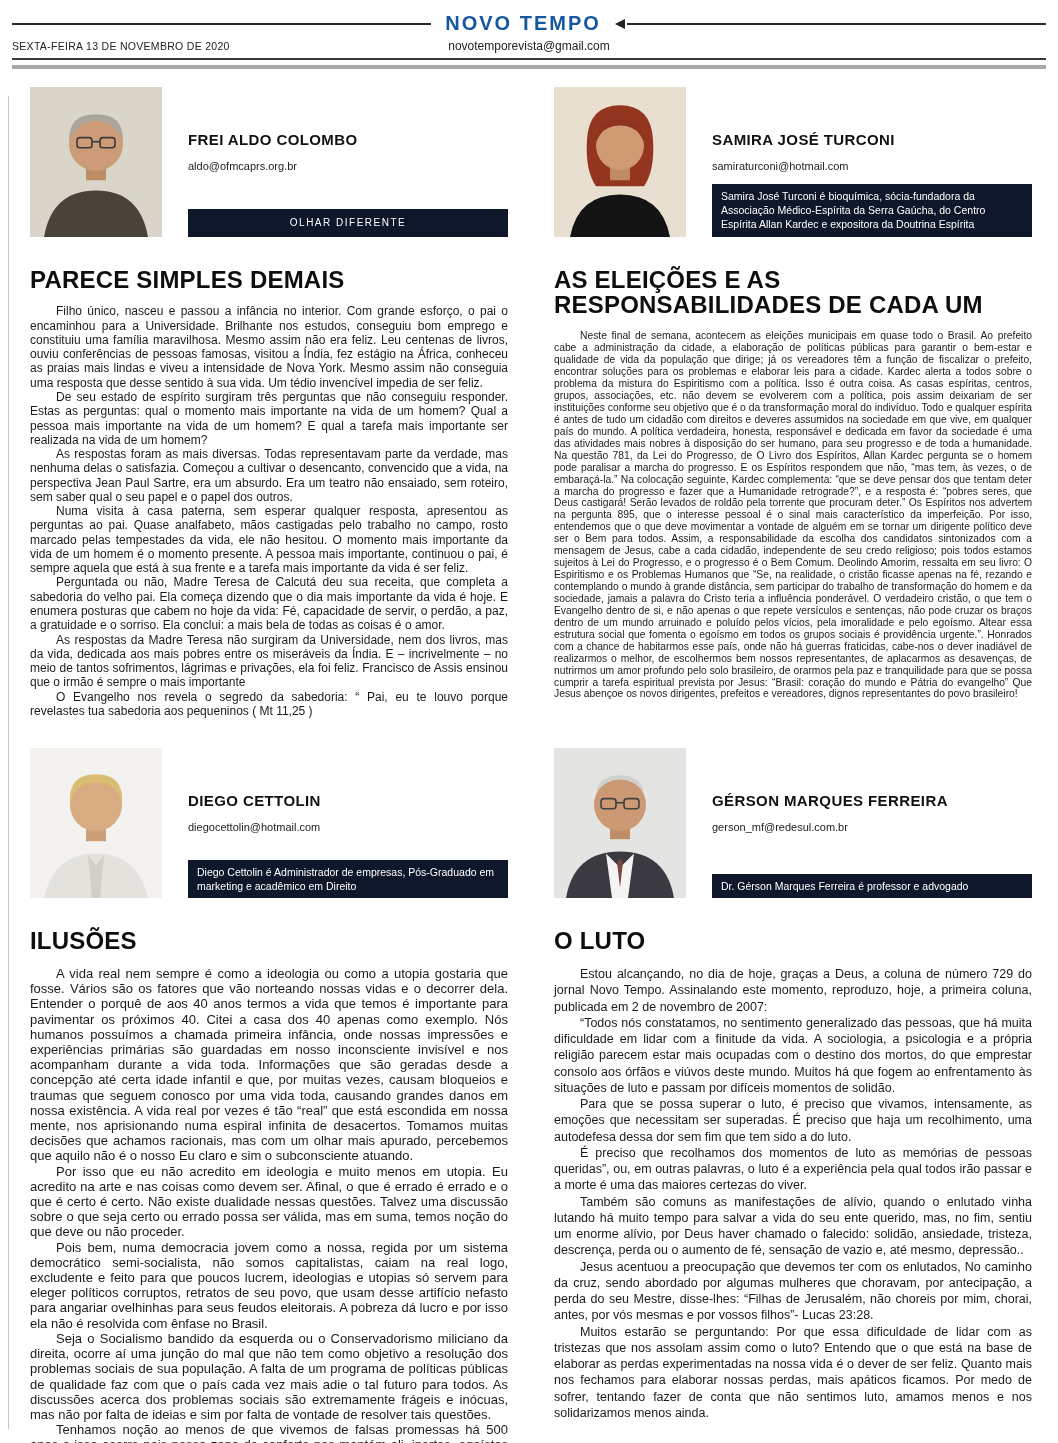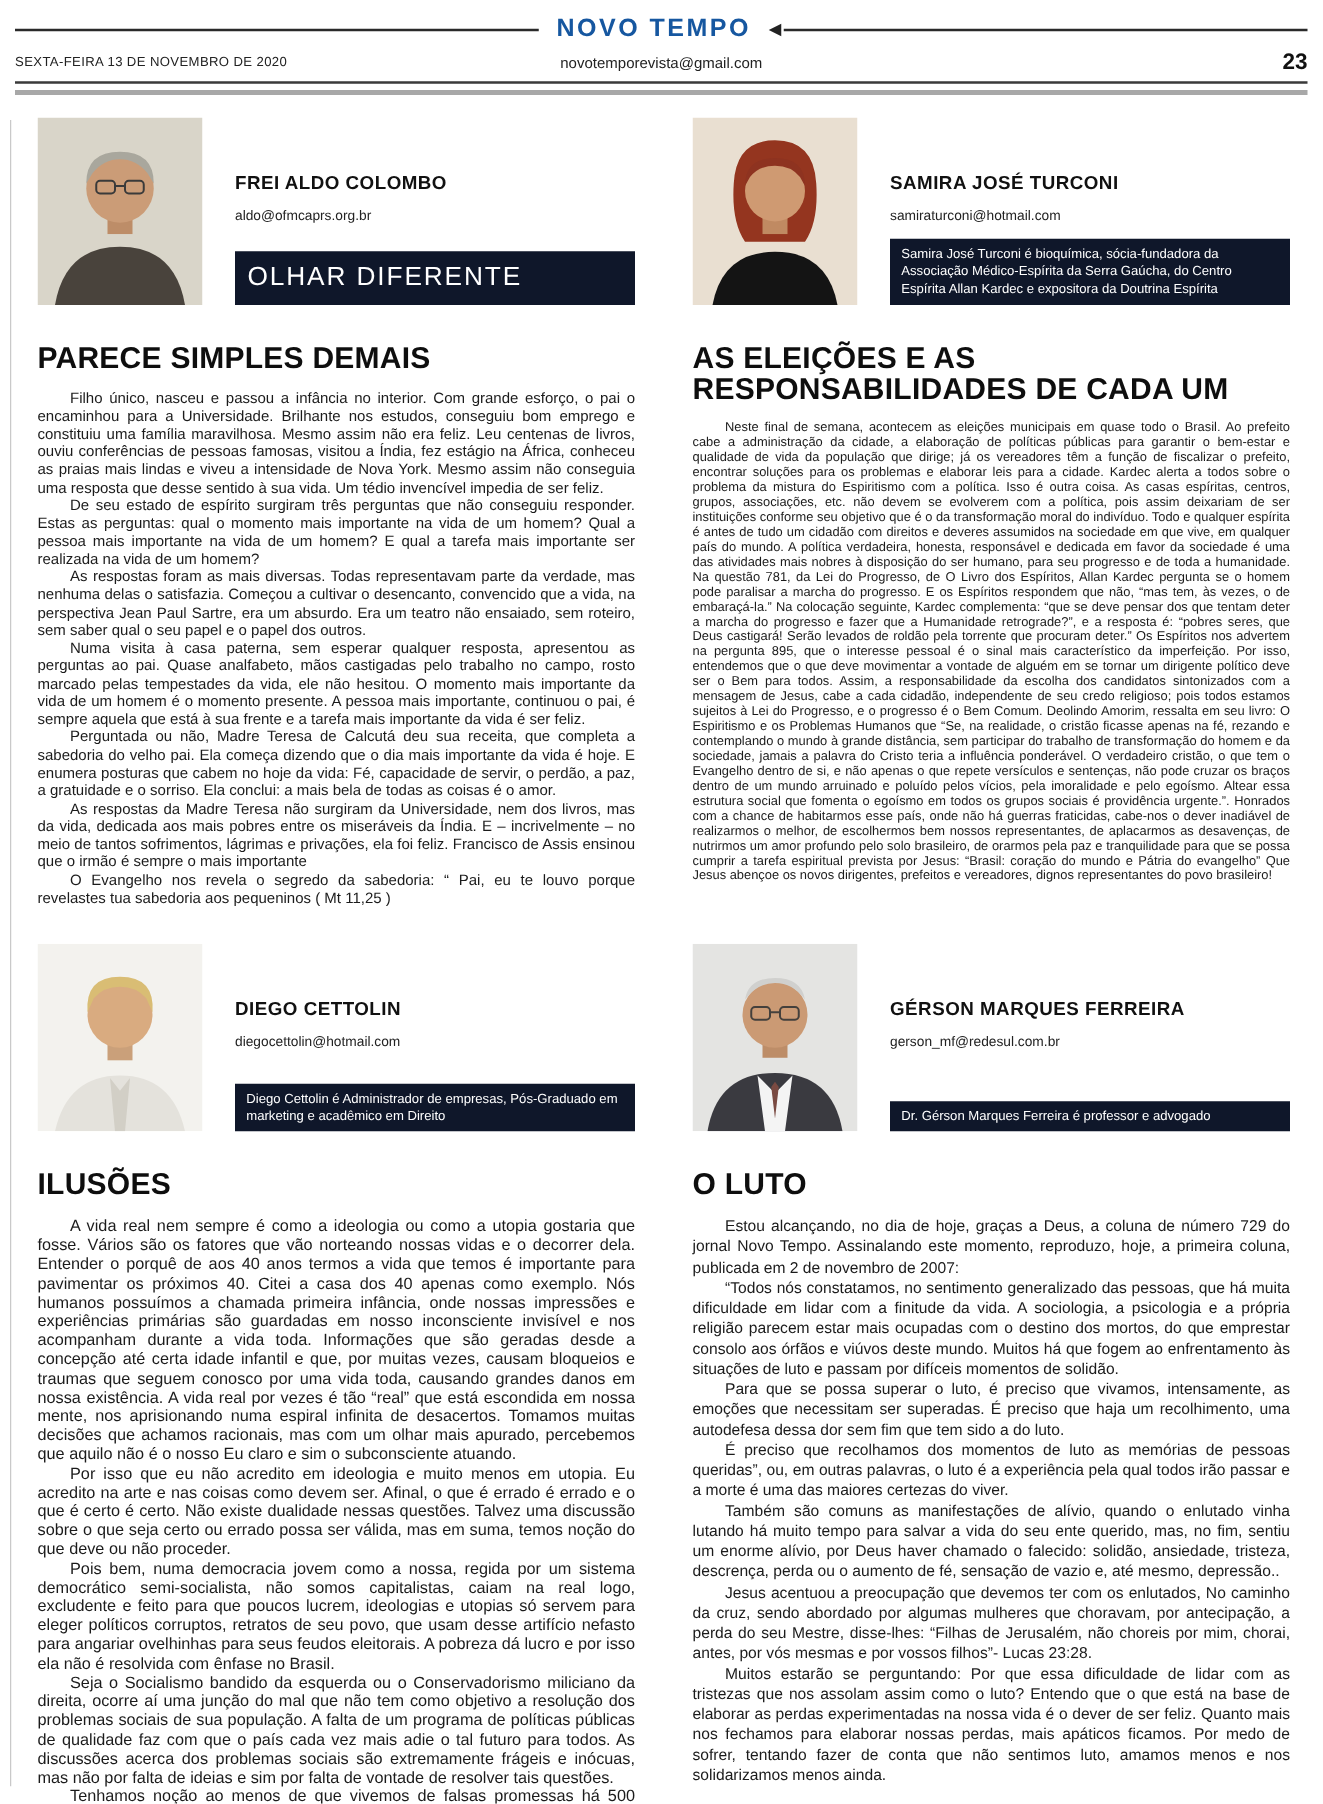--- a/index.html
+++ b/index.html
@@ -27,21 +27,21 @@
   .grid { display:grid; grid-template-columns:1fr 1fr; column-gap:46px; row-gap:30px; padding:18px 26px 0 30px; }
   .article { min-width:0; }
 
   .author-block { display:flex; }
   .photo { width:132px; height:150px; flex:none; }
   .photo svg { display:block; width:100%; height:100%; }
   .author-info { flex:1; display:flex; flex-direction:column; padding-left:26px; min-width:0; }
   .author-name { font-size:15px; font-weight:bold; letter-spacing:.4px; margin-top:44px; color:#111; }
   .author-email { font-size:11px; margin-top:12px; color:#222; }
   .banner { margin-top:auto; background:#0f172a; color:#ffffff; padding:5px 9px; font-size:10.5px; line-height:1.35; }
-  .banner.col-title { font-size:21px; letter-spacing:1.5px; padding:7px 10px; }
+  .banner.col-title { font-size:10px; letter-spacing:1.5px; padding:7px 10px;text-align:center; }
 
   .title { font-weight:800; font-size:24px; line-height:1.08; color:#0e0e0e; margin-top:30px; letter-spacing:.2px; }
   .a2 .title { max-width:430px; }
 
   .body { margin-top:12px; text-align:justify; color:#1b1b1b; }
   .body p { text-indent:26px; }
   .a1 .body { font-size:12px; line-height:1.19; }
   .a2 .body { font-size:10.3px; line-height:1.16; }
   .a3 .body { font-size:13px; line-height:1.17; }
   .a4 .body { font-size:12.5px; line-height:1.3; }
@@ -55,21 +55,20 @@
   <header class="page-header">
     <div class="masthead-row">
       <span class="rule"></span>
       <h1 class="masthead">NOVO TEMPO</h1>
       <span class="arrow-left"></span>
       <span class="rule"></span>
     </div>
     <div class="meta-row">
       <span class="issue-date">SEXTA-FEIRA 13 DE NOVEMBRO DE 2020</span>
       <span class="contact-email">novotemporevista@gmail.com</span>
-      <span class="page-number">23</span>
     </div>
     <div class="rule-thin"></div>
     <div class="rule-thick"></div>
   </header>
 
   <main class="grid">
 
     <article class="article a1">
       <div class="author-block">
         <div class="photo">

